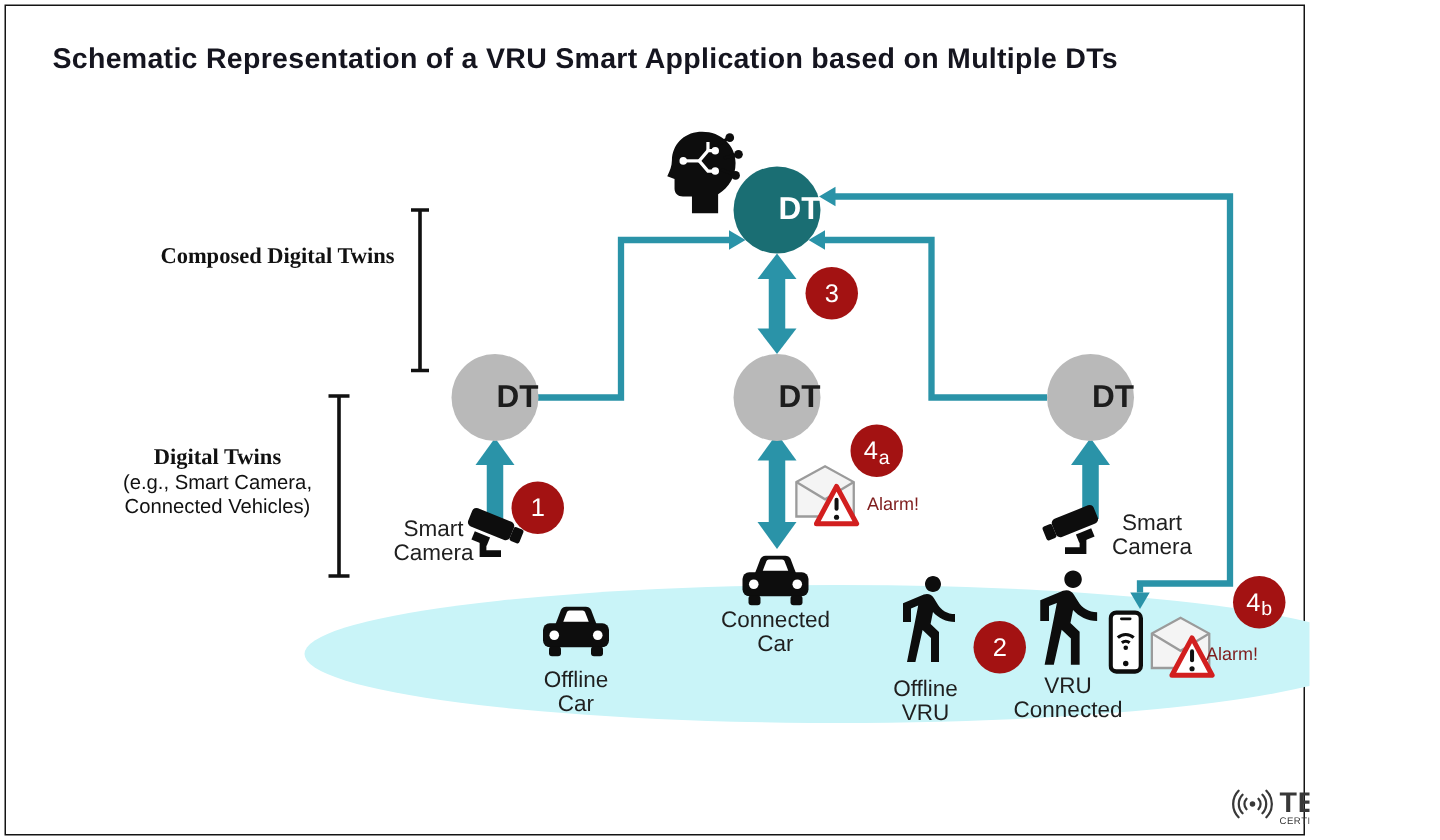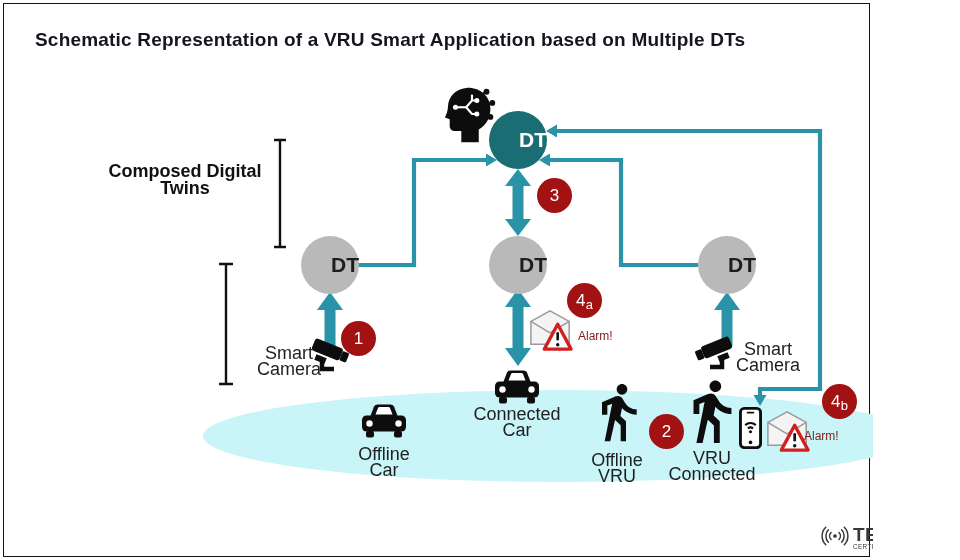--- a/index.html
+++ b/index.html
@@ -9,23 +9,23 @@
   #scene{position:absolute;left:0;top:0;z-index:1;}
   .layer{position:absolute;left:0;top:0;width:100%;height:100%;z-index:2;}
   .title{position:absolute;left:35px;top:29px;font-size:19px;font-weight:bold;color:#15151f;letter-spacing:.2px;}
   .dt{position:absolute;width:58px;height:58px;border-radius:50%;display:flex;align-items:center;justify-content:flex-end;
       font-size:21px;font-weight:bold;}
   .dt.teal{background:#1a6e73;color:#fff;}
   .dt.gray{background:#b9b9b9;color:#1d1d1d;}
   .badge{position:absolute;width:35px;height:35px;border-radius:50%;background:#a31212;color:#fff;
          display:flex;align-items:center;justify-content:center;font-size:17px;line-height:1;}
   .badge .sub{font-size:13px;margin-top:7px;margin-left:.5px;}
-  .lbl{position:absolute;font-size:18px;line-height:16px;text-align:center;white-space:pre-line;color:#1f1f1f;}
+  .lbl{position:absolute;font-size:15px;line-height:16px;text-align:center;white-space:pre-line;color:#1f1f1f;}
   .bracket-lbl{position:absolute;text-align:center;color:#111;}
-  .bracket-lbl .b1{font-weight:bold;font-size:18px;line-height:17px;}
+  .bracket-lbl .b1{font-weight:bold;font-size:15px;line-height:17px;font-family:Liberation Serif, serif;}
   .bracket-lbl .b2{font-size:13.5px;line-height:16px;white-space:pre-line;}
   .alarm{position:absolute;font-size:12px;color:#7f1d1d;}
   .icon{position:absolute;}
   .logo{position:absolute;left:820px;top:523px;width:132px;display:flex;align-items:center;gap:3px;color:#383838;}
   .logo .brand{font-weight:bold;font-size:19px;letter-spacing:.5px;line-height:17px;}
   .logo .tagline{font-size:6.4px;letter-spacing:.35px;}
 </style>
 </head>
 <body>
 
@@ -110,20 +110,25 @@
       </div>
     <div class="dt gray" style="left:489px;top:236px;">
         <span>DT</span>
       </div>
     <div class="dt gray" style="left:698px;top:236px;">
         <span>DT</span>
       </div>
 
     <div class="bracket-lbl" style="left:85px;top:163px;width:200px;">
       <div class="b1">Composed Digital Twins</div>
+    </div>
+    <div class="bracket-lbl" style="left:45px;top:297px;width:200px;">
+      <div class="b1">Digital Twins</div>
+      <div class="b2">(e.g., Smart Camera,
+Connected Vehicles)</div>
     </div>
 
     <div class="badge" style="left:341px;top:321px;">
         <span>1</span>
       </div>
     <div class="badge" style="left:649px;top:414px;">
         <span>2</span>
       </div>
     <div class="badge" style="left:537px;top:178px;">
         <span>3</span>

